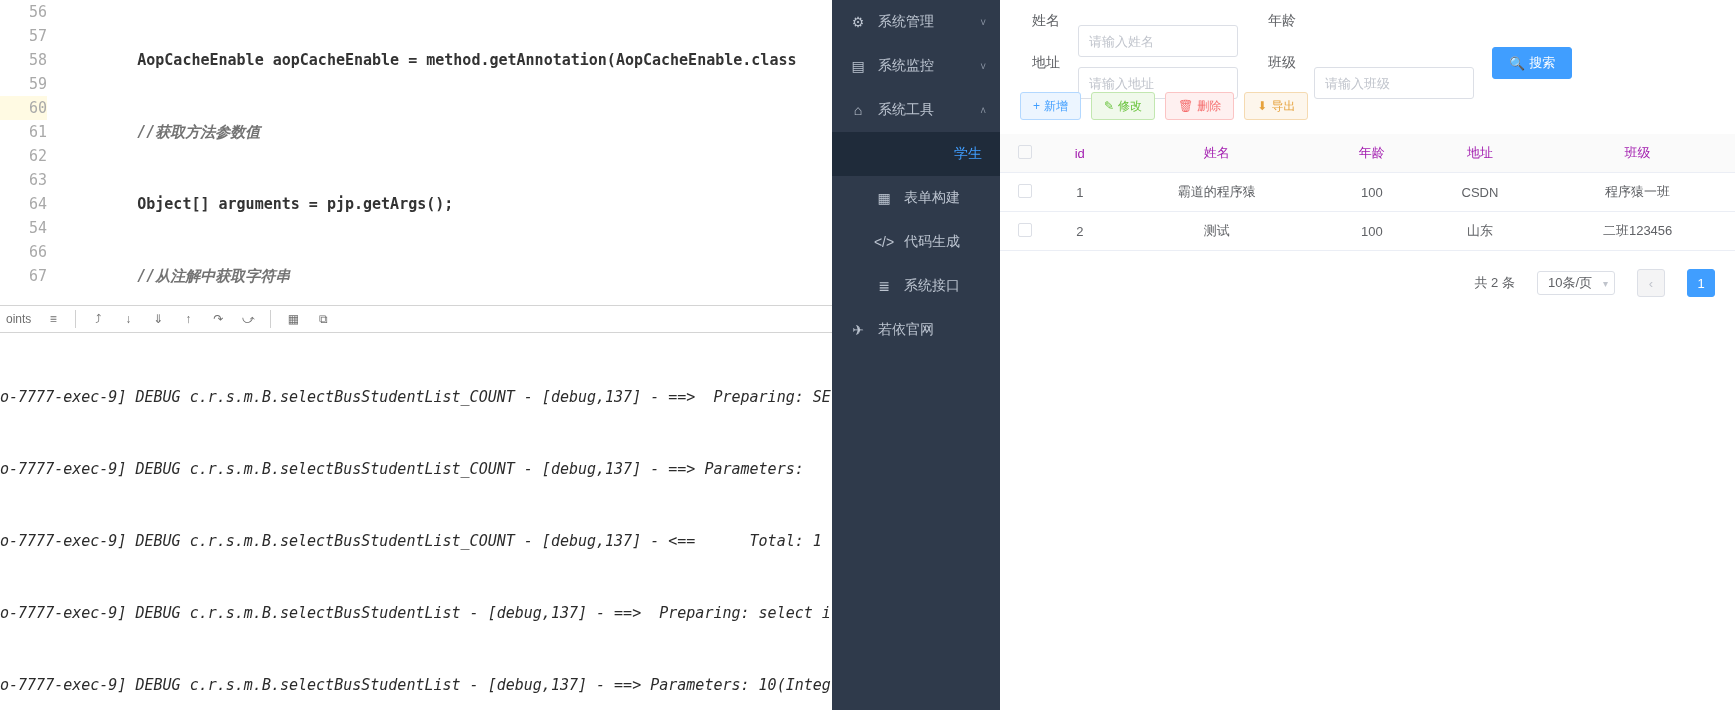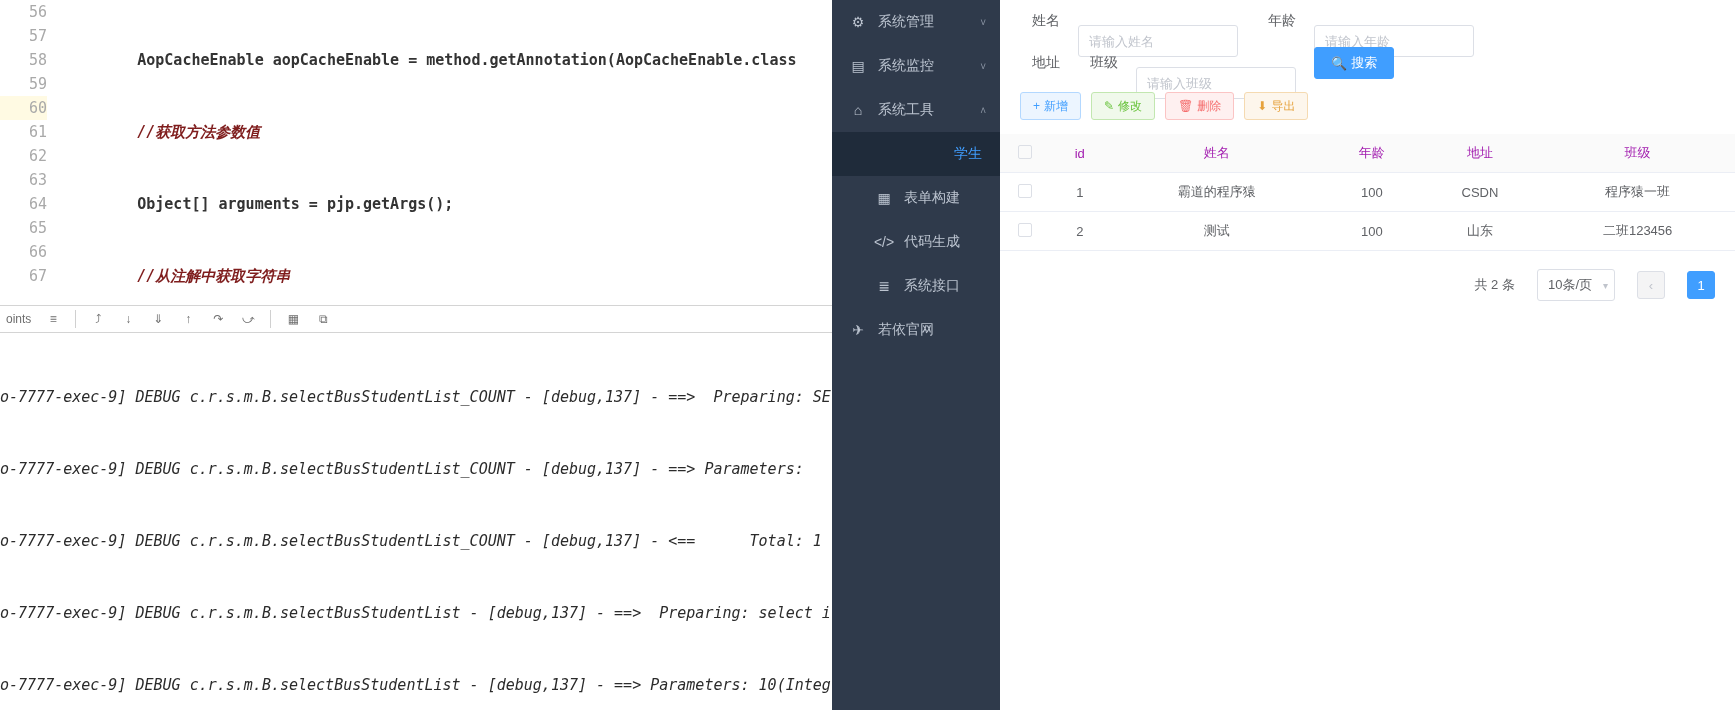--- a/index.html
+++ b/index.html
@@ -6,21 +6,21 @@
 body { font-family: "Microsoft YaHei", Arial, sans-serif; font-size: 13px; color: #333; background: #fff; overflow: hidden; width: 1735px; height: 710px; position: relative; }
 
 
 .ide-panel { position: absolute; left: 0; top: 0; width: 832px; height: 710px; display: flex; flex-direction: column; }
 .code-area { flex: 0 0 305px; display: flex; background: #fff; overflow: hidden; }
 .gutter { width: 65px; text-align: right; color: #a9a9a9; font-family: "Consolas", monospace; font-size: 15px; line-height: 24px; padding-right: 18px; padding-top: 0; }
 .gutter .ln { height: 24px; }
 .code-lines { flex: 1; font-family: "Consolas", monospace; font-size: 15px; line-height: 24px; white-space: pre; overflow: hidden; font-weight: bold; }
 .code-lines .cl { height: 24px; }
 .hl-line { background: #fffae3; }
-.cmt { color: #7f1d1d; font-style: italic; }
+.cmt { color: #737373; font-style: italic; }
 
 .toolbar-row { height: 28px; border-top: 1px solid #d4d4d4; border-bottom: 1px solid #d4d4d4; display: flex; align-items: center; padding: 0 6px; gap: 14px; color: #6e6e6e; font-size: 12px; }
 .toolbar-row .tb-icon { width: 16px; height: 16px; display: inline-flex; align-items: center; justify-content: center; }
 .toolbar-row .sep { width: 1px; height: 18px; background: #d0d0d0; }
 
 .console-area { flex: 1; font-family: "Consolas", monospace; font-size: 15px; line-height: 24px; white-space: pre; padding: 4px 0 0 0; overflow: hidden; color: #2b2b2b; font-style: italic; }
 .console-area .log-line { height: 24px; }
 
 
 .sidebar { position: absolute; left: 832px; top: 0; width: 168px; height: 710px; background: #2f3a4b; color: #bcc4d0; }
@@ -46,41 +46,41 @@
 
 .action-row { display: flex; gap: 10px; padding: 8px 20px; }
 
 .table { width: 100%; border-collapse: collapse; margin-top: 6px; }
 .table th, .table td { border-bottom: 1px solid #ebeef5; padding: 10px 8px; text-align: center; font-size: 13px; color: #606266; }
 .table th { background: #fafafa; font-weight: 500; color: #a21caf; }
 .table td:first-child, .table th:first-child { width: 50px; }
 .chk { width: 14px; height: 14px; border: 1px solid #dcdfe6; border-radius: 2px; display: inline-block; }
 
 .pagination { display: flex; align-items: center; justify-content: flex-end; gap: 22px; padding: 18px 20px; font-size: 13px; color: #606266; }
-.page-select { border: 1px solid #dcdfe6; border-radius: 3px; height: 32px; padding: 0 22px 0 10px; display: inline-flex; align-items: center; position: relative; }
+.page-select { border: 1px solid #dcdfe6; border-radius: 3px; height: 24px; padding: 0 22px 0 10px; display: inline-flex; align-items: center; position: relative; }
 .page-select::after { content: "▾"; position: absolute; right: 6px; color: #c0c4cc; font-size: 10px; }
 .page-btn { width: 28px; height: 28px; border: 1px solid #dcdfe6; border-radius: 3px; display: inline-flex; align-items: center; justify-content: center; color: #c0c4cc; background: #f4f4f5; }
 .page-btn.active { background: #409eff; color: #fff; border-color: #409eff; }
 </style>
 </head>
 <body>
 
 <div class="ide-panel">
   <div class="code-area">
     <div class="gutter">
       <div class="ln">56</div>
       <div class="ln">57</div>
       <div class="ln">58</div>
       <div class="ln">59</div>
       <div class="ln hl-line">60</div>
       <div class="ln">61</div>
       <div class="ln">62</div>
       <div class="ln">63</div>
       <div class="ln">64</div>
-      <div class="ln">65</div>
+      <div class="ln">54</div>
       <div class="ln">66</div>
       <div class="ln">67</div>
     </div>
     <div class="code-lines">
       <div class="cl">        AopCacheEnable aopCacheEnable = method.getAnnotation(AopCacheEnable.class</div>
       <div class="cl cmt">        //获取方法参数值</div>
       <div class="cl">        Object[] arguments = pjp.getArgs();</div>
       <div class="cl cmt">        //从注解中获取字符串</div>
       
       
@@ -159,24 +159,24 @@
     <span class="menu-icon">✈</span>
     <span>若依官网</span>
   </div>
 </div>
 
 <div class="app-panel">
   <div class="filter-row">
     <span class="lbl">姓名</span>
     <input placeholder="请输入姓名" style="">
     <span class="lbl">年龄</span>
-    <input placeholder="请输入年龄" style="">
   </div>
   <div class="filter-row">
     <span class="lbl">地址</span>
+    <input placeholder="请输入地址" style="">
     <span class="lbl">班级</span>
     <input placeholder="请输入班级" style="">
     <button class="btn btn-primary">
       <span>🔍</span>
       <span>搜索</span>
     </button>
   </div>
 
   <div class="action-row">
     <button class="btn small btn-add">

